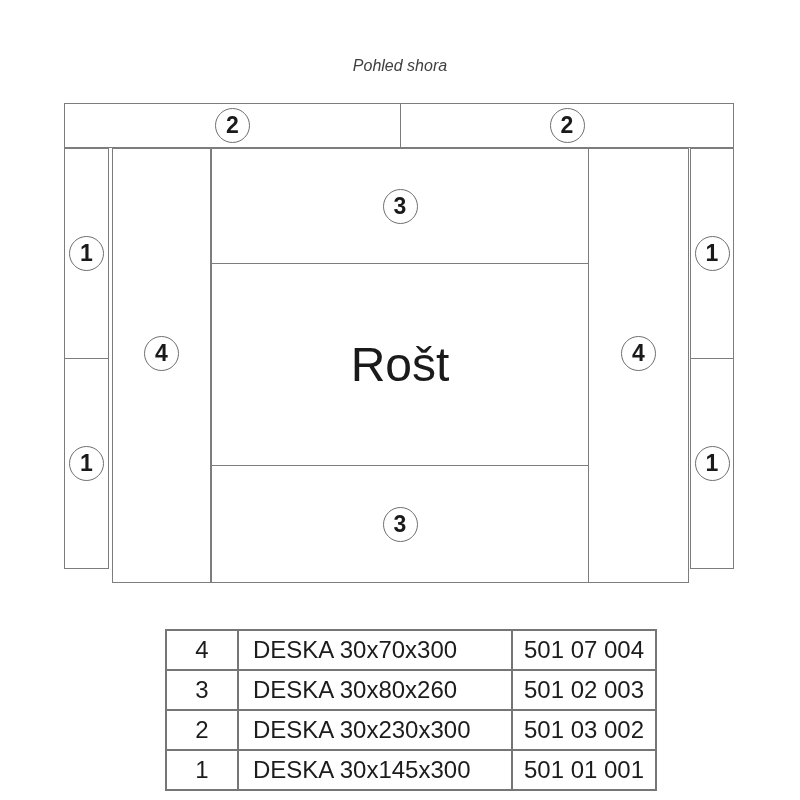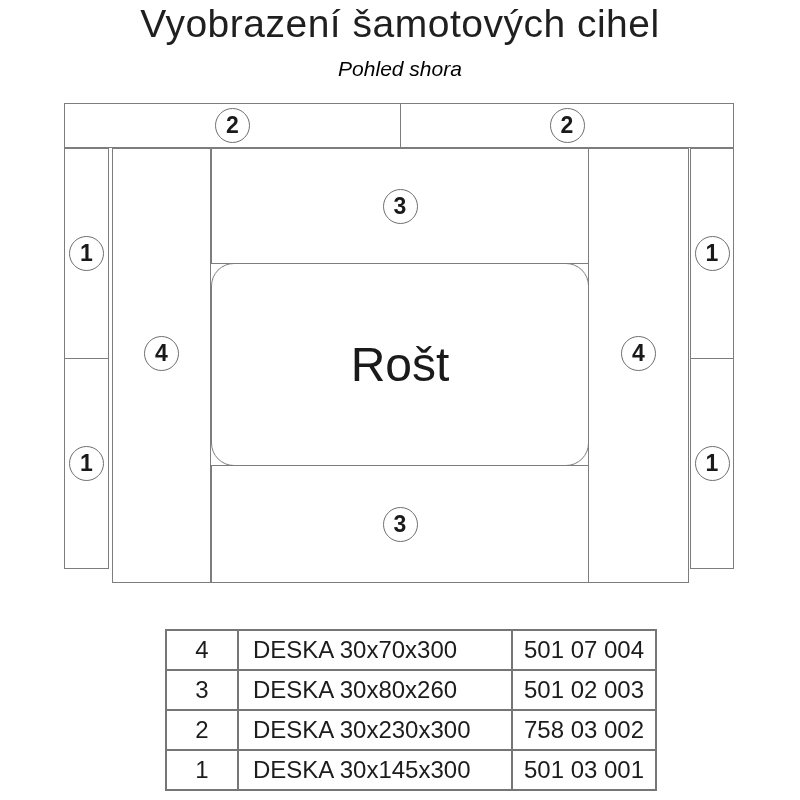--- a/index.html
+++ b/index.html
@@ -26,23 +26,23 @@
     font-weight: 400;
     letter-spacing: 0.5px;
     color: #1f1f1f;
   }
   .subtitle {
     position: absolute;
     top: 57px;
     left: 0;
     width: 100%;
     text-align: center;
-    font-size: 21px;
+    font-size: 16px;
     font-style: italic;
-    color: #000000;
+    color: #404040;
   }
   .brick {
     position: absolute;
     box-sizing: border-box;
     border: 1px solid #7d7d7d;
     background: #ffffff;
     display: flex;
     align-items: center;
     justify-content: center;
   }
@@ -87,21 +87,20 @@
   }
   .parts-table td.col-pos   { width: 70px;  text-align: center; }
   .parts-table td.col-name  { width: 258px; text-align: left; padding-left: 14px; margin-top: 36px; }
   .parts-table td.col-code  { width: 142px; text-align: center; }
 </style>
 </head>
 <body>
 
 <div class="stage">
 
-  <div class="title">Vyobrazení šamotových cihel</div>
   <div class="subtitle">Pohled shora</div>
 
   <div class="brick" style="left:64px; top:103px; width:337px; height:45px;">
     <div class="tag">
       <span>2</span>
     </div>
   </div>
   <div class="brick" style="left:400px; top:103px; width:334px; height:45px;">
     <div class="tag">
       <span>2</span>
@@ -123,21 +122,21 @@
     <div class="tag raise">
       <span>4</span>
     </div>
   </div>
 
   <div class="brick" style="left:211px; top:148px; width:378px; height:116px;">
     <div class="tag">
       <span>3</span>
     </div>
   </div>
-  <div class="brick" style="left:211px; top:263px; width:378px; height:203px;border-radius:23px;">
+  <div class="brick" style="left:211px; top:263px; width:378px; height:203px;">
     <span class="rost-label">Rošt</span>
   </div>
   <div class="brick" style="left:211px; top:465px; width:378px; height:118px;">
     <div class="tag">
       <span>3</span>
     </div>
   </div>
 
   <div class="brick" style="left:588px; top:148px; width:101px; height:435px;">
     <div class="tag raise">
@@ -164,23 +163,23 @@
         <td class="col-code">501 07 004</td>
       </tr>
       <tr>
         <td class="col-pos">3</td>
         <td class="col-name">DESKA 30x80x260</td>
         <td class="col-code">501 02 003</td>
       </tr>
       <tr>
         <td class="col-pos">2</td>
         <td class="col-name">DESKA 30x230x300</td>
-        <td class="col-code">758 03 002</td>
+        <td class="col-code">501 03 002</td>
       </tr>
       <tr>
         <td class="col-pos">1</td>
         <td class="col-name">DESKA 30x145x300</td>
-        <td class="col-code">501 03 001</td>
+        <td class="col-code">501 01 001</td>
       </tr>
     </tbody>
   </table>
 
 </div>
 
 </body></html>

